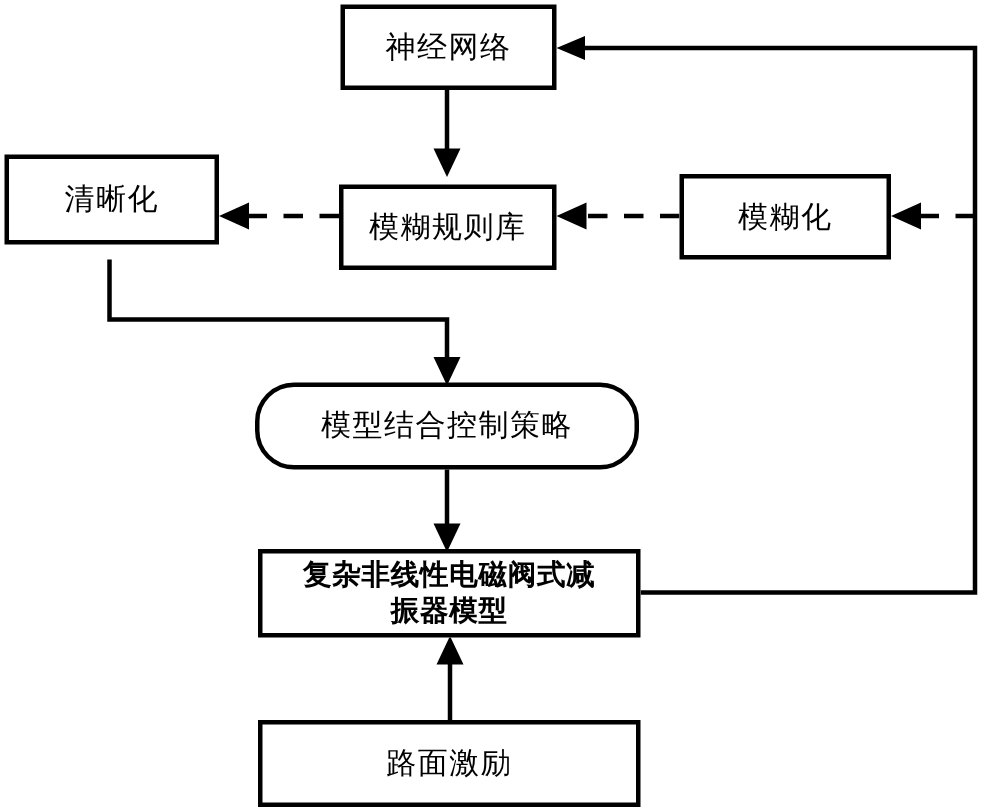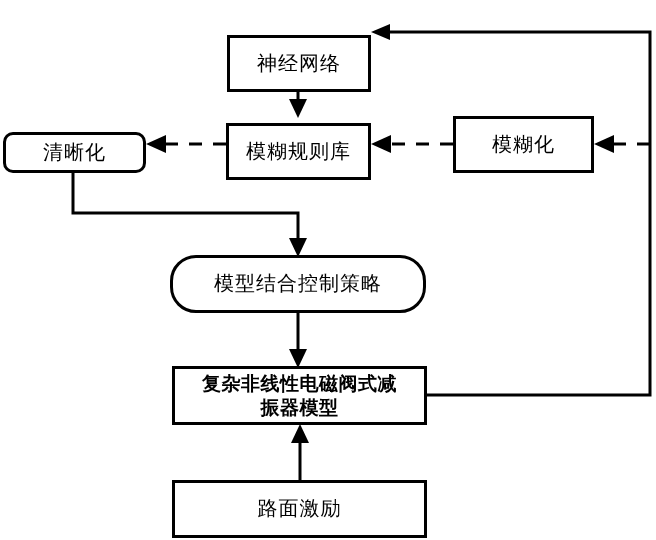--- a/index.html
+++ b/index.html
@@ -92,23 +92,23 @@
       <polygon points="298,368 289,349 307,349" fill="#000000"></polygon>
     </g>
 
     <g>
       <line x1="300" y1="480" x2="300" y2="438" stroke="#000000" stroke-width="3"></line>
       <polygon points="300,424 291,443 309,443" fill="#000000"></polygon>
     </g>
 
   </svg>
 
-  <div class="node" style="left:227px; top:3px; width:144px; height:57px;margin-top:32px;">神经网络</div>
+  <div class="node" style="left:227px; top:3px; width:144px; height:57px;">神经网络</div>
 
-  <div class="node" style="left:3px; top:132px; width:143px; height:41px;border-radius:10px;">清晰化</div>
+  <div class="node" style="left:3px; top:103px; width:143px; height:60px;">清晰化</div>
 
   <div class="node" style="left:226px; top:123px; width:145px; height:57px;">模糊规则库</div>
 
   <div class="node" style="left:453px; top:116px; width:141px; height:57px;">模糊化</div>
 
   <div class="node" style="left:170px; top:255px; width:256px; height:58px;border-radius:26px;">模型结合控制策略</div>
 
   <div class="node two-line" style="left:172px; top:366px; width:255px; height:59px;">复杂非线性电磁阀式减
 振器模型</div>
 

